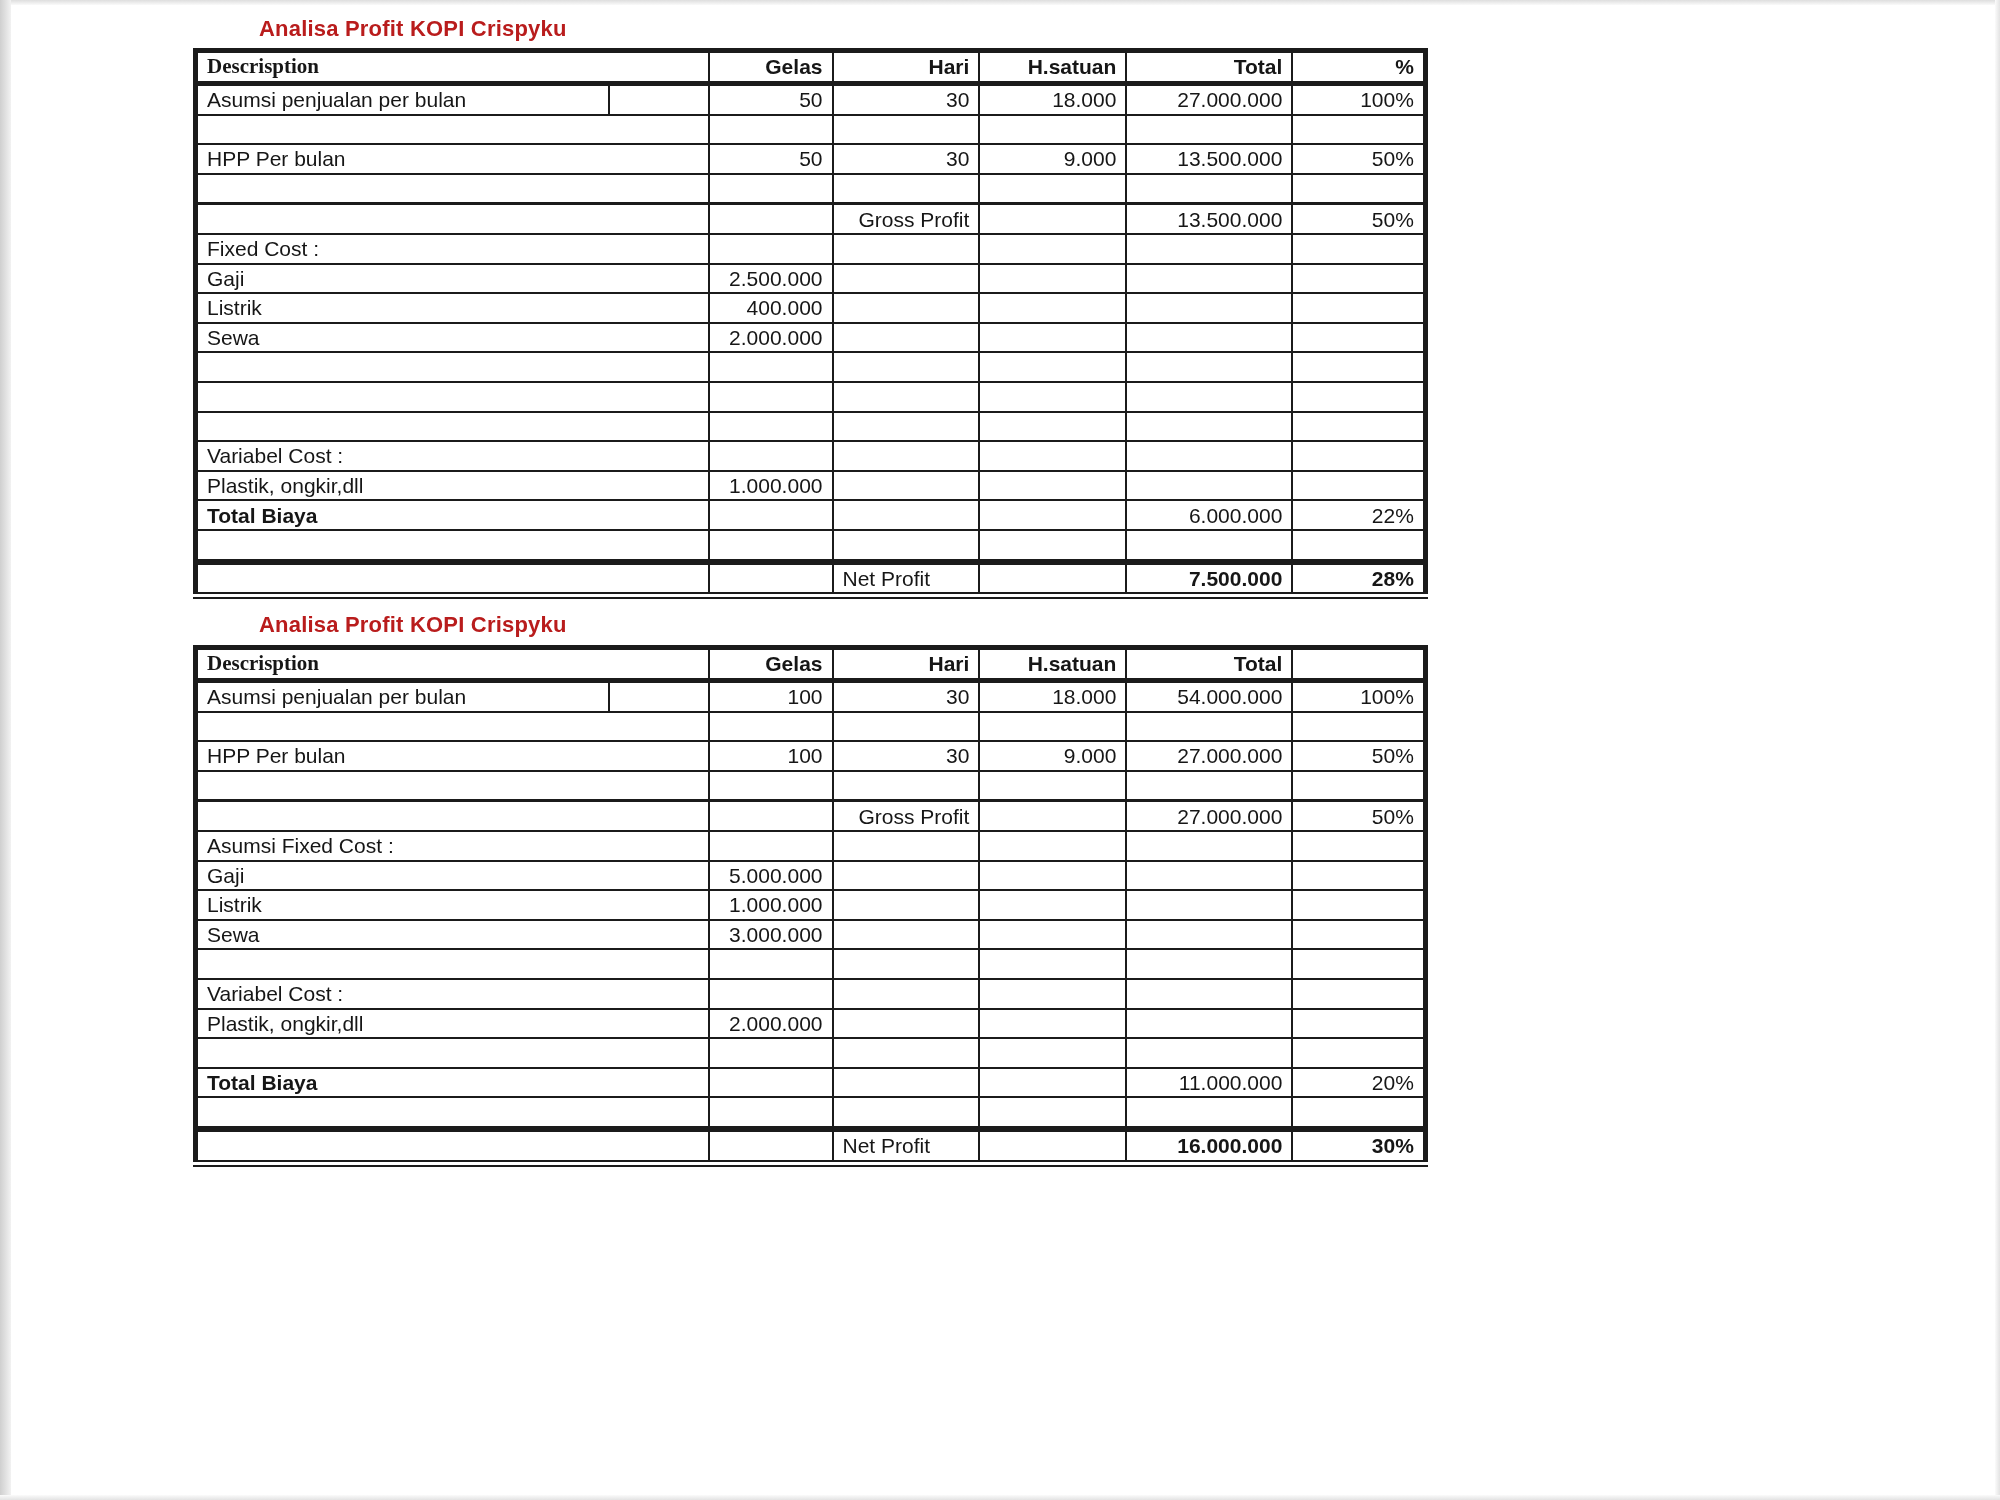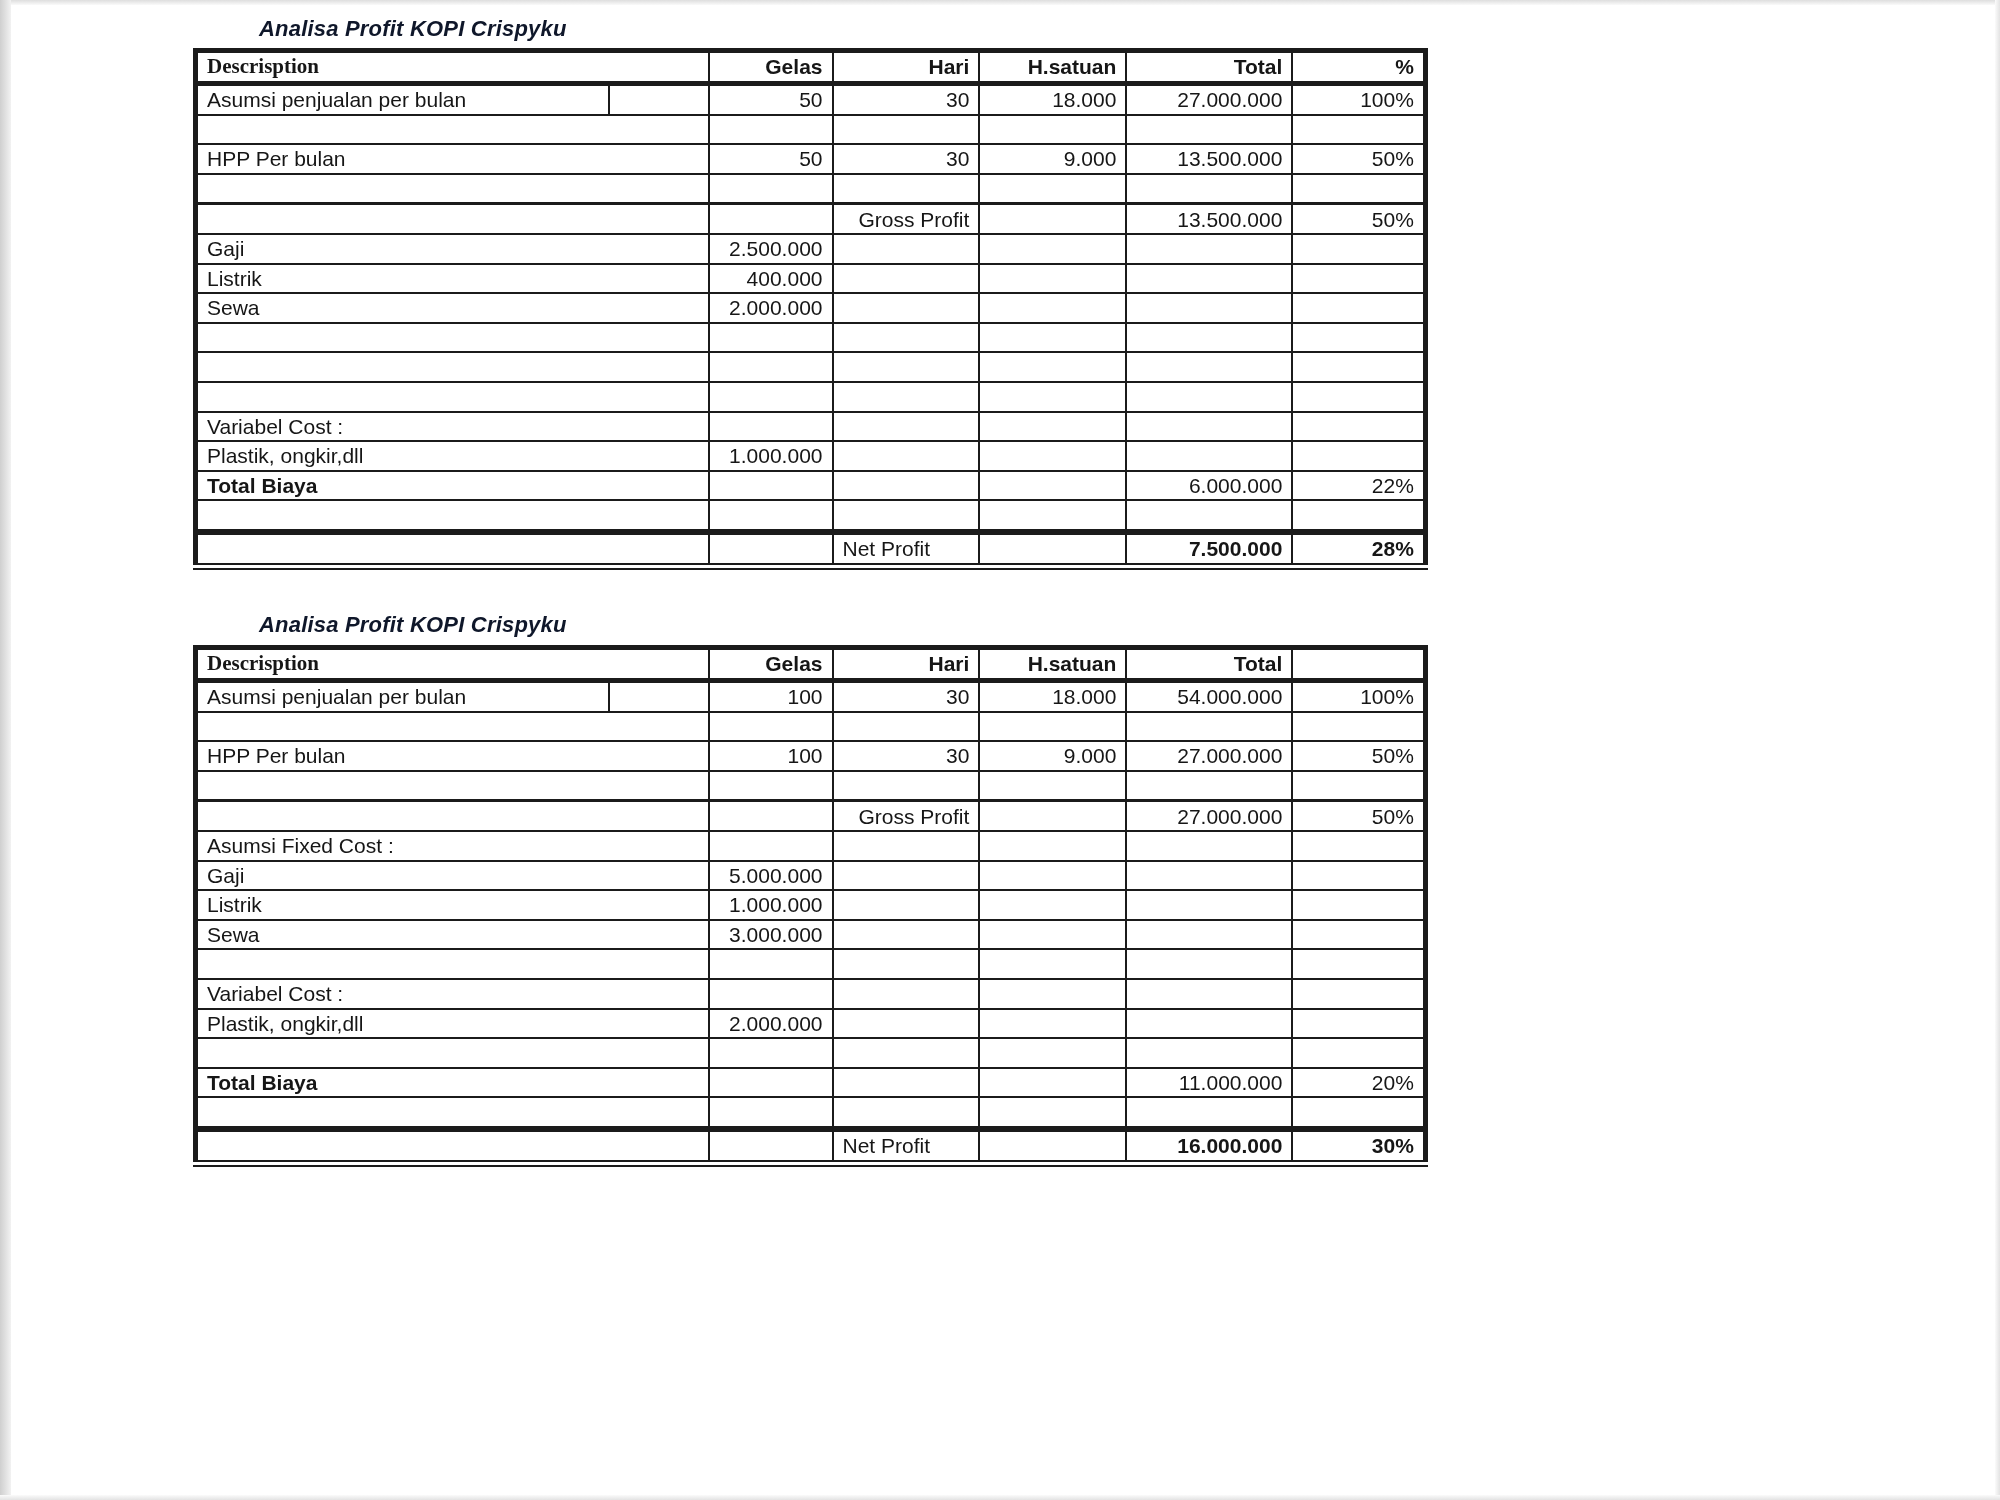--- a/index.html
+++ b/index.html
@@ -9,21 +9,21 @@
     overflow:hidden;
   }
   .scan-edge{position:absolute;background:#d7d7d7;}
   .scan-edge.left{left:0;top:0;width:11px;height:1500px;background:linear-gradient(to right,#cfcfcf,#f2f2f2);}
   .scan-edge.top{left:0;top:0;width:2000px;height:5px;background:linear-gradient(to bottom,#dedede,#fafafa);}
   .scan-edge.right{right:0;top:0;width:5px;height:1500px;background:linear-gradient(to left,#e3e3e3,#fbfbfb);}
   .scan-edge.bottom{left:0;bottom:0;width:2000px;height:5px;background:linear-gradient(to top,#e3e3e3,#fbfbfb);}
 
   .sheet-title{
     position:absolute;left:259px;margin:0;
-    font-size:22px;font-weight:bold;color:#0f172a;letter-spacing:0.2px;font-style:italic;
+    font-size:22px;font-weight:bold;color:#b91c1c;letter-spacing:0.2px;
   }
   #title-1{top:16px;}
   #title-2{top:612px;}
 
   table.profit{
     position:absolute;left:193px;border-collapse:collapse;table-layout:fixed;
     border:5px solid #1b1b1b;border-bottom:7px double #1b1b1b;background:#ffffff;
   }
   #table-1{top:48px;}
   #table-2{top:645px;}
@@ -110,20 +110,28 @@
       </tr>
       <tr class="top-medium">
         <td class="al-left"></td>
         <td class="al-right"></td>
         <td class="al-left">Gross Profit</td>
         <td class="al-right"></td>
         <td class="al-right">13.500.000</td>
         <td class="al-right">50%</td>
       </tr>
       <tr>
+        <td class="al-left">Fixed Cost :</td>
+        <td class="al-right"></td>
+        <td class="al-right"></td>
+        <td class="al-right"></td>
+        <td class="al-right"></td>
+        <td class="al-right"></td>
+      </tr>
+      <tr>
         <td class="al-left">Gaji</td>
         <td class="al-right">2.500.000</td>
         <td class="al-right"></td>
         <td class="al-right"></td>
         <td class="al-right"></td>
         <td class="al-right"></td>
       </tr>
       <tr>
         <td class="al-left">Listrik</td>
         <td class="al-right">400.000</td>

